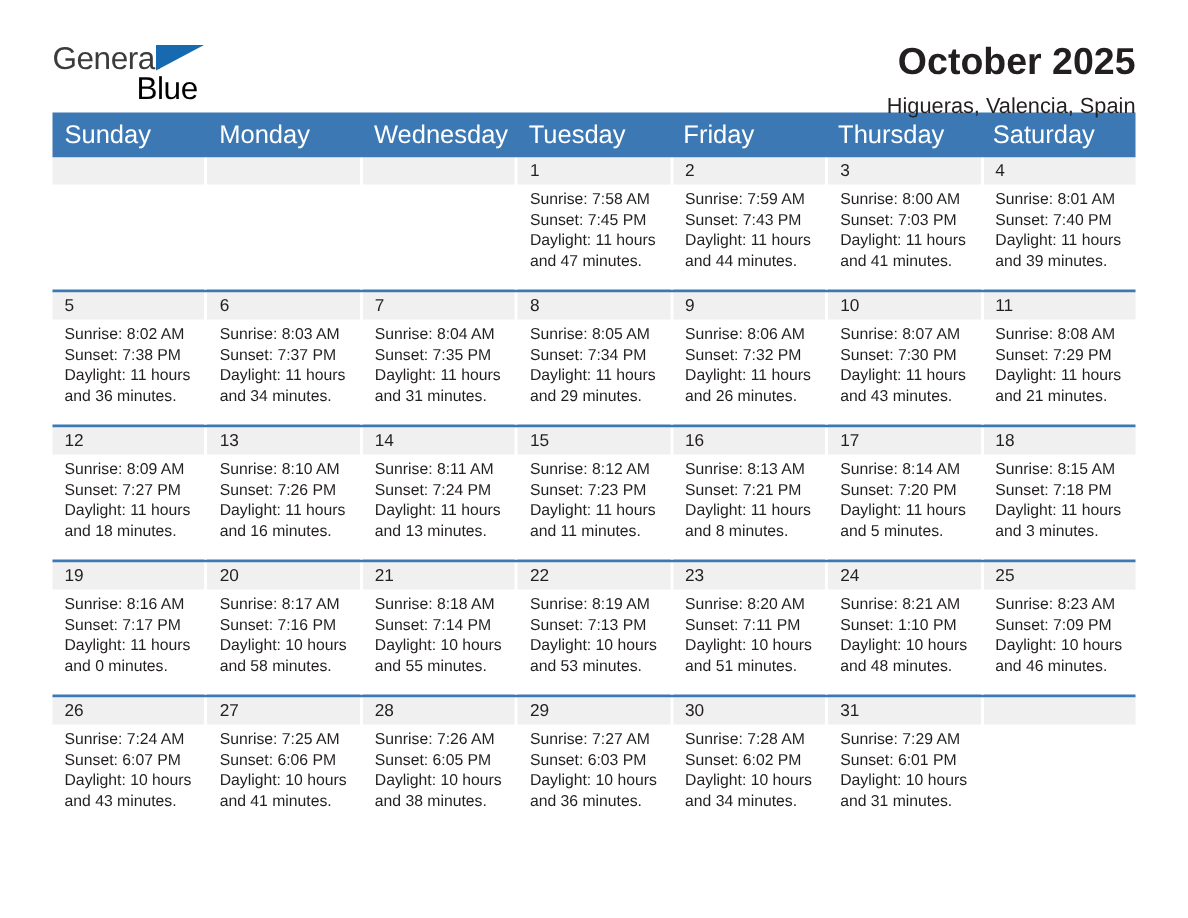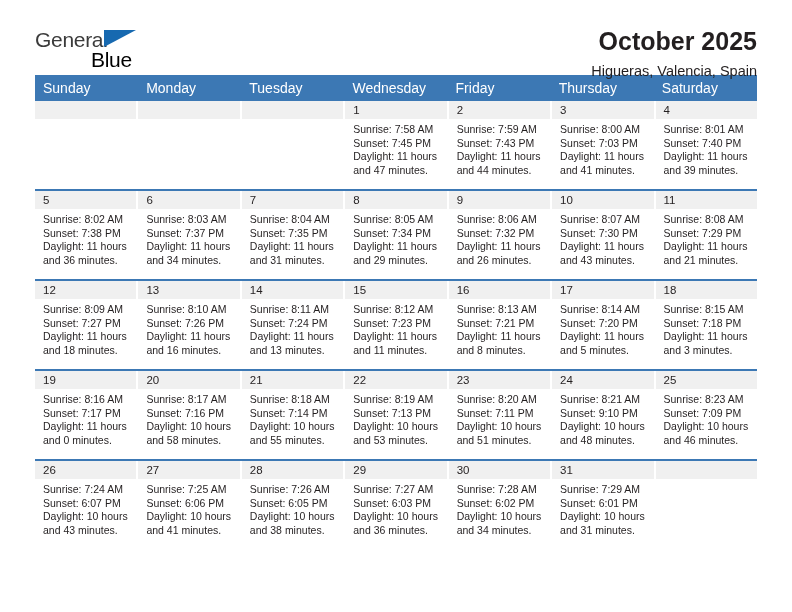--- a/index.html
+++ b/index.html
@@ -87,21 +87,21 @@
     margin-top: 5px;
     width: 722px;
   }
   .dow-row {
     display: flex;
     background: #3c78b4;
   }
   .dow {
     flex: 1 1 0;
     color: #ffffff;
-    font-size: 14px;
+    font-size: 17px;
     padding: 5px 0 5px 8px;
     box-sizing: border-box;
   }
   .week {
     border-top: 2px solid #3c78b4;
   }
   .week:first-of-type {
     border-top: none;
   }
   .week-row {
@@ -155,22 +155,22 @@
     <div class="title-block">
       <div class="cal-title">October 2025</div>
       <div class="cal-subtitle">Higueras, Valencia, Spain</div>
     </div>
   </div>
 
   <div class="calendar">
     <div class="dow-row">
       <div class="dow">Sunday</div>
       <div class="dow">Monday</div>
+      <div class="dow">Wednesday</div>
       <div class="dow">Tuesday</div>
-      <div class="dow">Wednesday</div>
       <div class="dow">Friday</div>
       <div class="dow">Thursday</div>
       <div class="dow">Saturday</div>
     </div>
     <div id="weeks-container">
         <div class="week">
           <div class="week-row">
             <div class="day-cell empty">
               <div class="day-num"></div>
               <div class="day-body"></div>
@@ -399,21 +399,21 @@
                 <div>Sunrise: 8:20 AM</div>
                 <div>Sunset: 7:11 PM</div>
                 <div>Daylight: 10 hours</div>
                 <div>and 51 minutes.</div>
               </div>
             </div>
             <div class="day-cell">
               <div class="day-num">24</div>
               <div class="day-body">
                 <div>Sunrise: 8:21 AM</div>
-                <div>Sunset: 9:10 PM</div>
+                <div>Sunset: 1:10 PM</div>
                 <div>Daylight: 10 hours</div>
                 <div>and 48 minutes.</div>
               </div>
             </div>
             <div class="day-cell">
               <div class="day-num">25</div>
               <div class="day-body">
                 <div>Sunrise: 8:23 AM</div>
                 <div>Sunset: 7:09 PM</div>
                 <div>Daylight: 10 hours</div>

